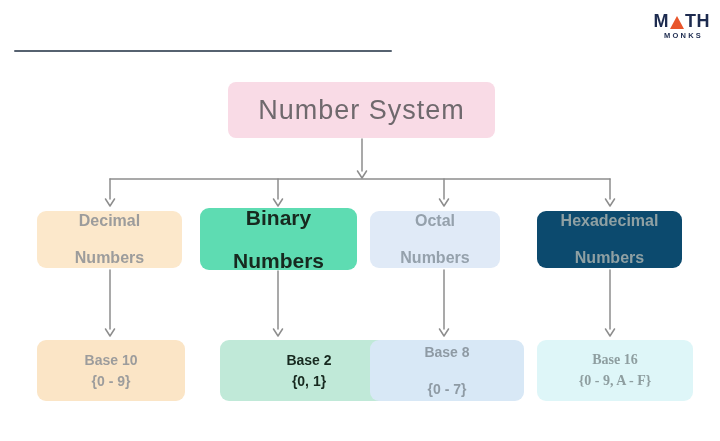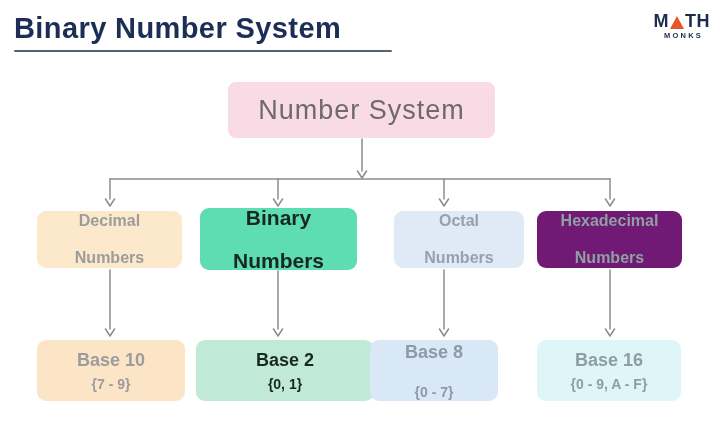--- a/index.html
+++ b/index.html
@@ -78,46 +78,45 @@
     left: 228px; top: 82px;
     width: 267px; height: 56px;
     border-radius: 8px;
     font-size: 27px;
     letter-spacing: 1px;
   }
 
   .l1 { top: 211px; height: 57px; font-size: 16px; font-weight: bold; line-height: 1.3; gap: 16px; }
   .l1.c0 { left: 37px;  width: 145px; }
   .l1.c1 { left: 200px; width: 157px; top: 208px; height: 62px; font-size: 21px; }
-  .l1.c2 { left: 370px; width: 130px; margin-left: 24px; }
+  .l1.c2 { left: 370px; width: 130px; }
   .l1.c3 { left: 537px; width: 145px; }
 
   .l2 { top: 340px; height: 61px; font-weight: bold; }
-  .l2 .base-line1 { font-size: 18px; margin-bottom: 5px; }
+  .l2 .base-line1 { font-size: 14px; margin-bottom: 5px; }
   .l2 .base-line2 { font-size: 14px; }
   .l2.c0 { left: 37px;  width: 148px; }
-  .l2.c1 { left: 196px; width: 178px; }
-  .l2.c2 { left: 370px; width: 128px; gap: 16px; }
-  .l2.c3 { left: 537px; width: 144px; }
+  .l2.c1 { left: 220px; width: 178px; }
+  .l2.c2 { left: 370px; width: 154px; gap: 16px; }
+  .l2.c3 { left: 537px; width: 156px; font-family: Liberation Serif, serif; }
 
   
   .connectors {
     position: absolute;
     left: 0; top: 0;
     width: 720px; height: 441px;
     pointer-events: none;
   }
   .connectors svg { display: block; }
 </style>
 </head>
 <body>
 
 <div class="stage">
 
-  <div class="page-title" style="color: rgb(28, 46, 86);">Binary Number System</div>
   <div class="title-underline" style="background-color: rgb(86, 98, 112);"></div>
 
   <div class="logo">
     <div class="logo-top" style="color: rgb(29, 43, 79);">
       <span>M</span>
       <span class="logo-triangle" style="border-bottom-color: rgb(232, 85, 43);"></span>
       <span>TH</span>
     </div>
     <div class="logo-bottom" style="color: rgb(29, 43, 79);">MONKS</div>
   </div>
@@ -159,28 +158,28 @@
     <span>Numbers</span>
   </div>
   <div class="node l1 c1" style="background-color: rgb(94, 220, 178); color: rgb(23, 41, 31);">
     <span>Binary</span>
     <span>Numbers</span>
   </div>
   <div class="node l1 c2" style="background-color: rgb(224, 234, 247); color: rgb(149, 161, 172);">
     <span>Octal</span>
     <span>Numbers</span>
   </div>
-  <div class="node l1 c3" style="background-color: #701a75; color: rgb(143, 160, 163);">
+  <div class="node l1 c3" style="background-color: #0c4a6e; color: rgb(143, 160, 163);">
     <span>Hexadecimal</span>
     <span>Numbers</span>
   </div>
 
   <div class="node l2 c0" style="background-color: rgb(251, 229, 198); color: rgb(156, 156, 156);">
     <span class="base-line1">Base 10</span>
-    <span class="base-line2">{7 - 9}</span>
+    <span class="base-line2">{0 - 9}</span>
   </div>
   <div class="node l2 c1" style="background-color: rgb(192, 233, 216); color: rgb(23, 41, 31);">
     <span class="base-line1">Base 2</span>
     <span class="base-line2">{0, 1}</span>
   </div>
   <div class="node l2 c2" style="background-color: rgb(216, 232, 246); color: rgb(142, 154, 164);">
     <span class="base-line1">Base 8</span>
     <span class="base-line2">{0 - 7}</span>
   </div>
   <div class="node l2 c3" style="background-color: rgb(222, 246, 248); color: rgb(142, 158, 160);">

